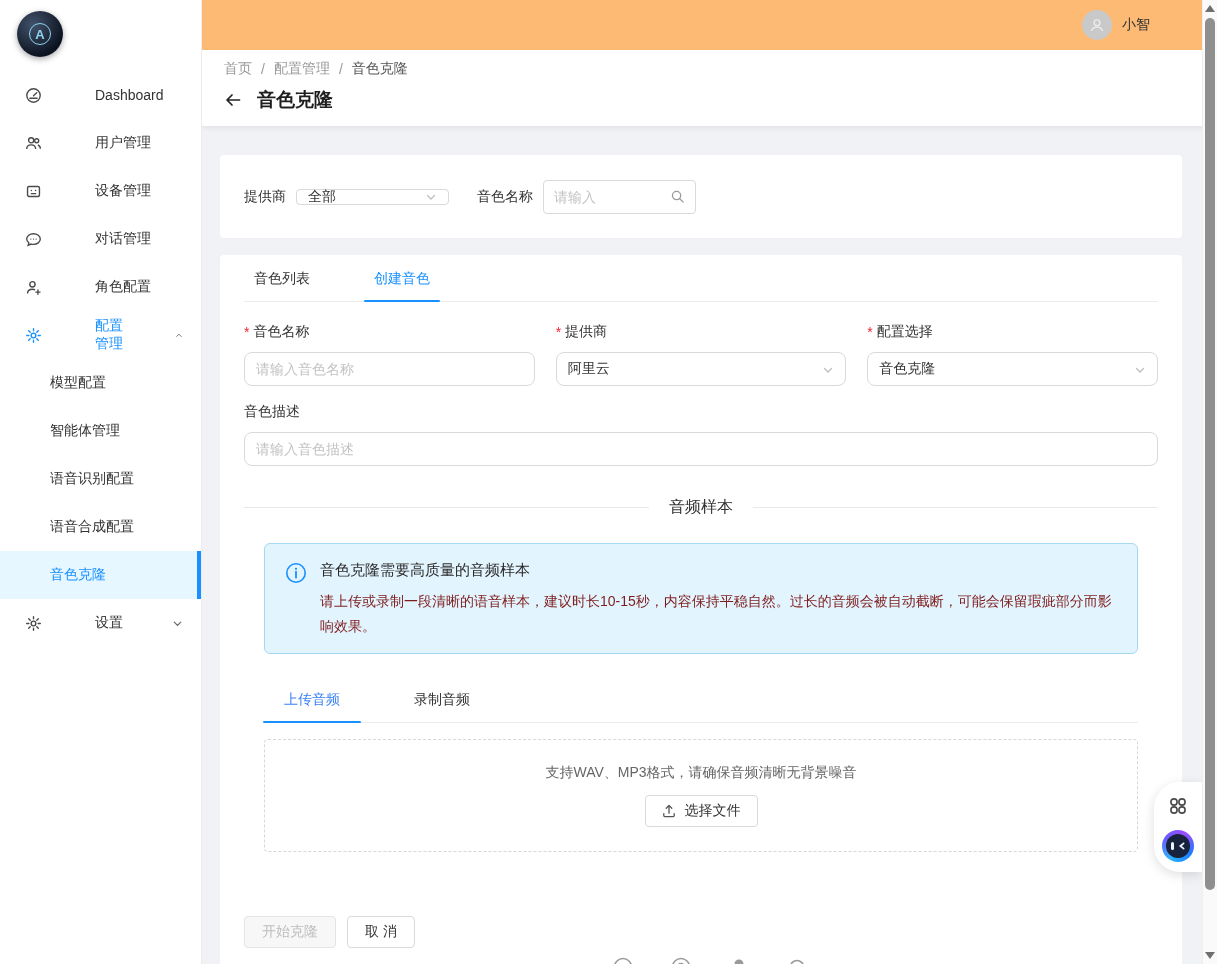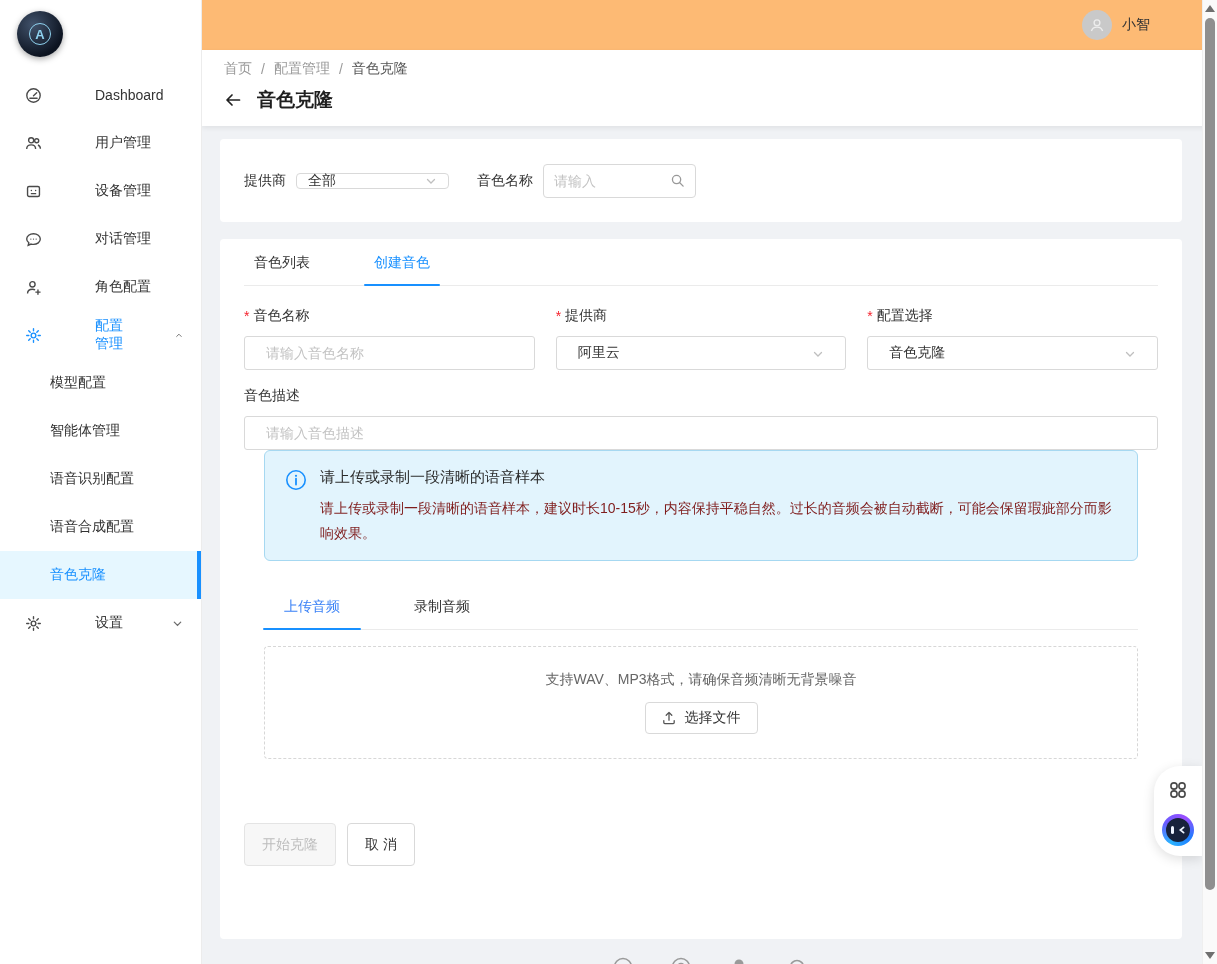--- a/index.html
+++ b/index.html
@@ -44,21 +44,21 @@
   .pagehead { background:#fff; padding:10px 24px 13px 22px;
     box-shadow:0 2px 5px rgba(0,0,0,.07); position:relative; z-index:2; flex-shrink:0; }
   .breadcrumb { display:flex; align-items:center; gap:9px; font-size:14px; color:#9a9a9a; }
   .breadcrumb .crumb { cursor:pointer; }
   .breadcrumb .crumb.current { color:#555; cursor:default; }
   .title-row { display:flex; align-items:center; gap:15px; margin-top:9px; }
   .back-arrow { width:18px; height:18px; color:#222; cursor:pointer; }
   .back-arrow svg { width:100%; height:100%; display:block; }
   .page-title { font-size:19px; font-weight:bold; color:#1f1f1f; }
 
-  .content { flex:1; padding:13px 35px 0 18px; position:relative; overflow:hidden; }
+  .content { flex:1; padding:13px 35px 0 18px; position:relative; overflow:hidden;margin-top:16px; }
   .card { background:#fff; border-radius:4px; }
 
   
   .filter-card { height:83px; padding:0 24px; display:flex; align-items:center; margin-bottom:17px; }
   .filter-label { font-size:14px; color:#333; margin-right:10px; }
   .select-box { width:153px; height:16px; border:1px solid #d9d9d9; border-radius:4px;
     display:flex; align-items:center; justify-content:space-between; padding:0 11px;
     font-size:14px; color:#333; background:#fff; cursor:pointer; }
   .select-box .sel-chev { width:12px; height:12px; color:#bfbfbf; }
   .select-box .sel-chev svg { width:100%; height:100%; display:block; }
@@ -75,22 +75,22 @@
   .main-card { padding:0 24px 24px; min-height:700px; }
   .tabs { display:flex; gap:44px; border-bottom:1px solid #ebebeb; }
   .tab { padding:15px 10px 13px; font-size:14px; color:#333; cursor:pointer; position:relative; }
   .tab.active { color:#1890ff; }
   .tab.active::after { content:''; position:absolute; left:0; right:0; bottom:-1px; height:2px;
     background:#1890ff; border-radius:1px; }
 
   .form-grid { display:grid; grid-template-columns:1fr 1fr 1fr; gap:21px; margin-top:21px; }
   .fi-label { font-size:14px; color:#333; display:flex; align-items:center; gap:4px; }
   .req-star { color:#f5222d; font-size:14px; }
-  .fi-control { margin-top:11px; height:34px; border:1px solid #d9d9d9; border-radius:3px;
-    display:flex; align-items:center; justify-content:space-between; padding:0 21px;
+  .fi-control { margin-top:11px; height:34px; border:1px solid #d9d9d9; border-radius:8px;
+    display:flex; align-items:center; justify-content:space-between; padding:0 11px;
     font-size:14px; color:#333; background:#fff; }
   .fi-control.is-select { cursor:pointer; }
   .fi-control input { border:none; outline:none; width:100%; font-size:14px; color:#333; font-family:inherit; }
   .fi-control input::placeholder { color:#c3c3c3; }
   .desc-item { margin-top:17px; }
 
   .divider { display:flex; align-items:center; margin:31px 0 25px; }
   .divider-line { flex:1; height:1px; background:#e8e8e8; }
   .divider-text { margin:0 20px; font-size:16px; color:#333; }
 
@@ -111,21 +111,21 @@
   .upload-box { margin-top:16px; border:1px dashed #d7d7d7; border-radius:4px; height:113px;
     display:flex; flex-direction:column; align-items:center; justify-content:center; gap:13px;
     cursor:pointer; }
   .upload-hint { font-size:14px; color:#666; }
   .upload-btn { display:flex; align-items:center; gap:9px; background:#fff; border:1px solid #d9d9d9;
     border-radius:4px; height:32px; padding:0 16px; font-size:14px; color:#333; cursor:pointer; }
   .upload-btn .up-icon { width:14px; height:14px; color:#555; }
   .upload-btn .up-icon svg { width:100%; height:100%; display:block; }
 
   .actions { margin-top:64px; display:flex; gap:11px; padding-left:0; }
-  .btn { height:43px; border-radius:4px; font-size:14px; padding:0 17px;
+  .btn { height:32px; border-radius:4px; font-size:14px; padding:0 17px;
     display:flex; align-items:center; justify-content:center; cursor:pointer; font-family:inherit; }
   .btn.disabled { background:#f7f7f7; border:1px solid #e4e4e4; color:#bdbdbd; cursor:not-allowed; }
   .btn.default { background:#fff; border:1px solid #d9d9d9; color:#333; }
 
   
   .float-widget { position:absolute; right:15px; top:640px; width:48px; background:#fff;
     border-radius:26px 0 0 26px; box-shadow:0 3px 12px rgba(0,0,0,.13);
     padding:13px 0 10px; display:flex; flex-direction:column; align-items:center; gap:13px; z-index:5; }
   .grid-btn { width:22px; height:22px; color:#4a4a4a; cursor:pointer; }
   .grid-btn svg { width:100%; height:100%; display:block; }
@@ -381,33 +381,38 @@
 
         <div class="form-item desc-item">
           <div class="fi-label">
             <span>音色描述</span>
           </div>
           <div class="fi-control">
             <input type="text" placeholder="请输入音色描述" style="">
           </div>
         </div>
 
+        <div class="divider">
+          <span class="divider-line"></span>
+          <span class="divider-text">音频样本</span>
+          <span class="divider-line"></span>
+        </div>
 
         <div class="audio-section">
 
           <div class="alert">
             <span class="alert-icon">
               <svg viewBox="0 0 22 22" fill="none">
                   <circle cx="11" cy="11" r="9.2" stroke="#1890ff" stroke-width="1.6"></circle>
                   <circle cx="11" cy="6.8" r="1.1" fill="#1890ff"></circle>
                   <path d="M11 9.6v6" stroke="#1890ff" stroke-width="1.8" stroke-linecap="round"></path>
                 </svg>
             </span>
             <div>
-              <div class="alert-title">请上传或录制一段清晰的语音样本</div>
+              <div class="alert-title">音色克隆需要高质量的音频样本</div>
               <div class="alert-desc">请上传或录制一段清晰的语音样本，建议时长10-15秒，内容保持平稳自然。过长的音频会被自动截断，可能会保留瑕疵部分而影响效果。</div>
             </div>
           </div>
 
           <div class="inner-tabs">
             <div class="inner-tab active">
               <span>上传音频</span>
             </div>
             <div class="inner-tab">
               <span>录制音频</span>

